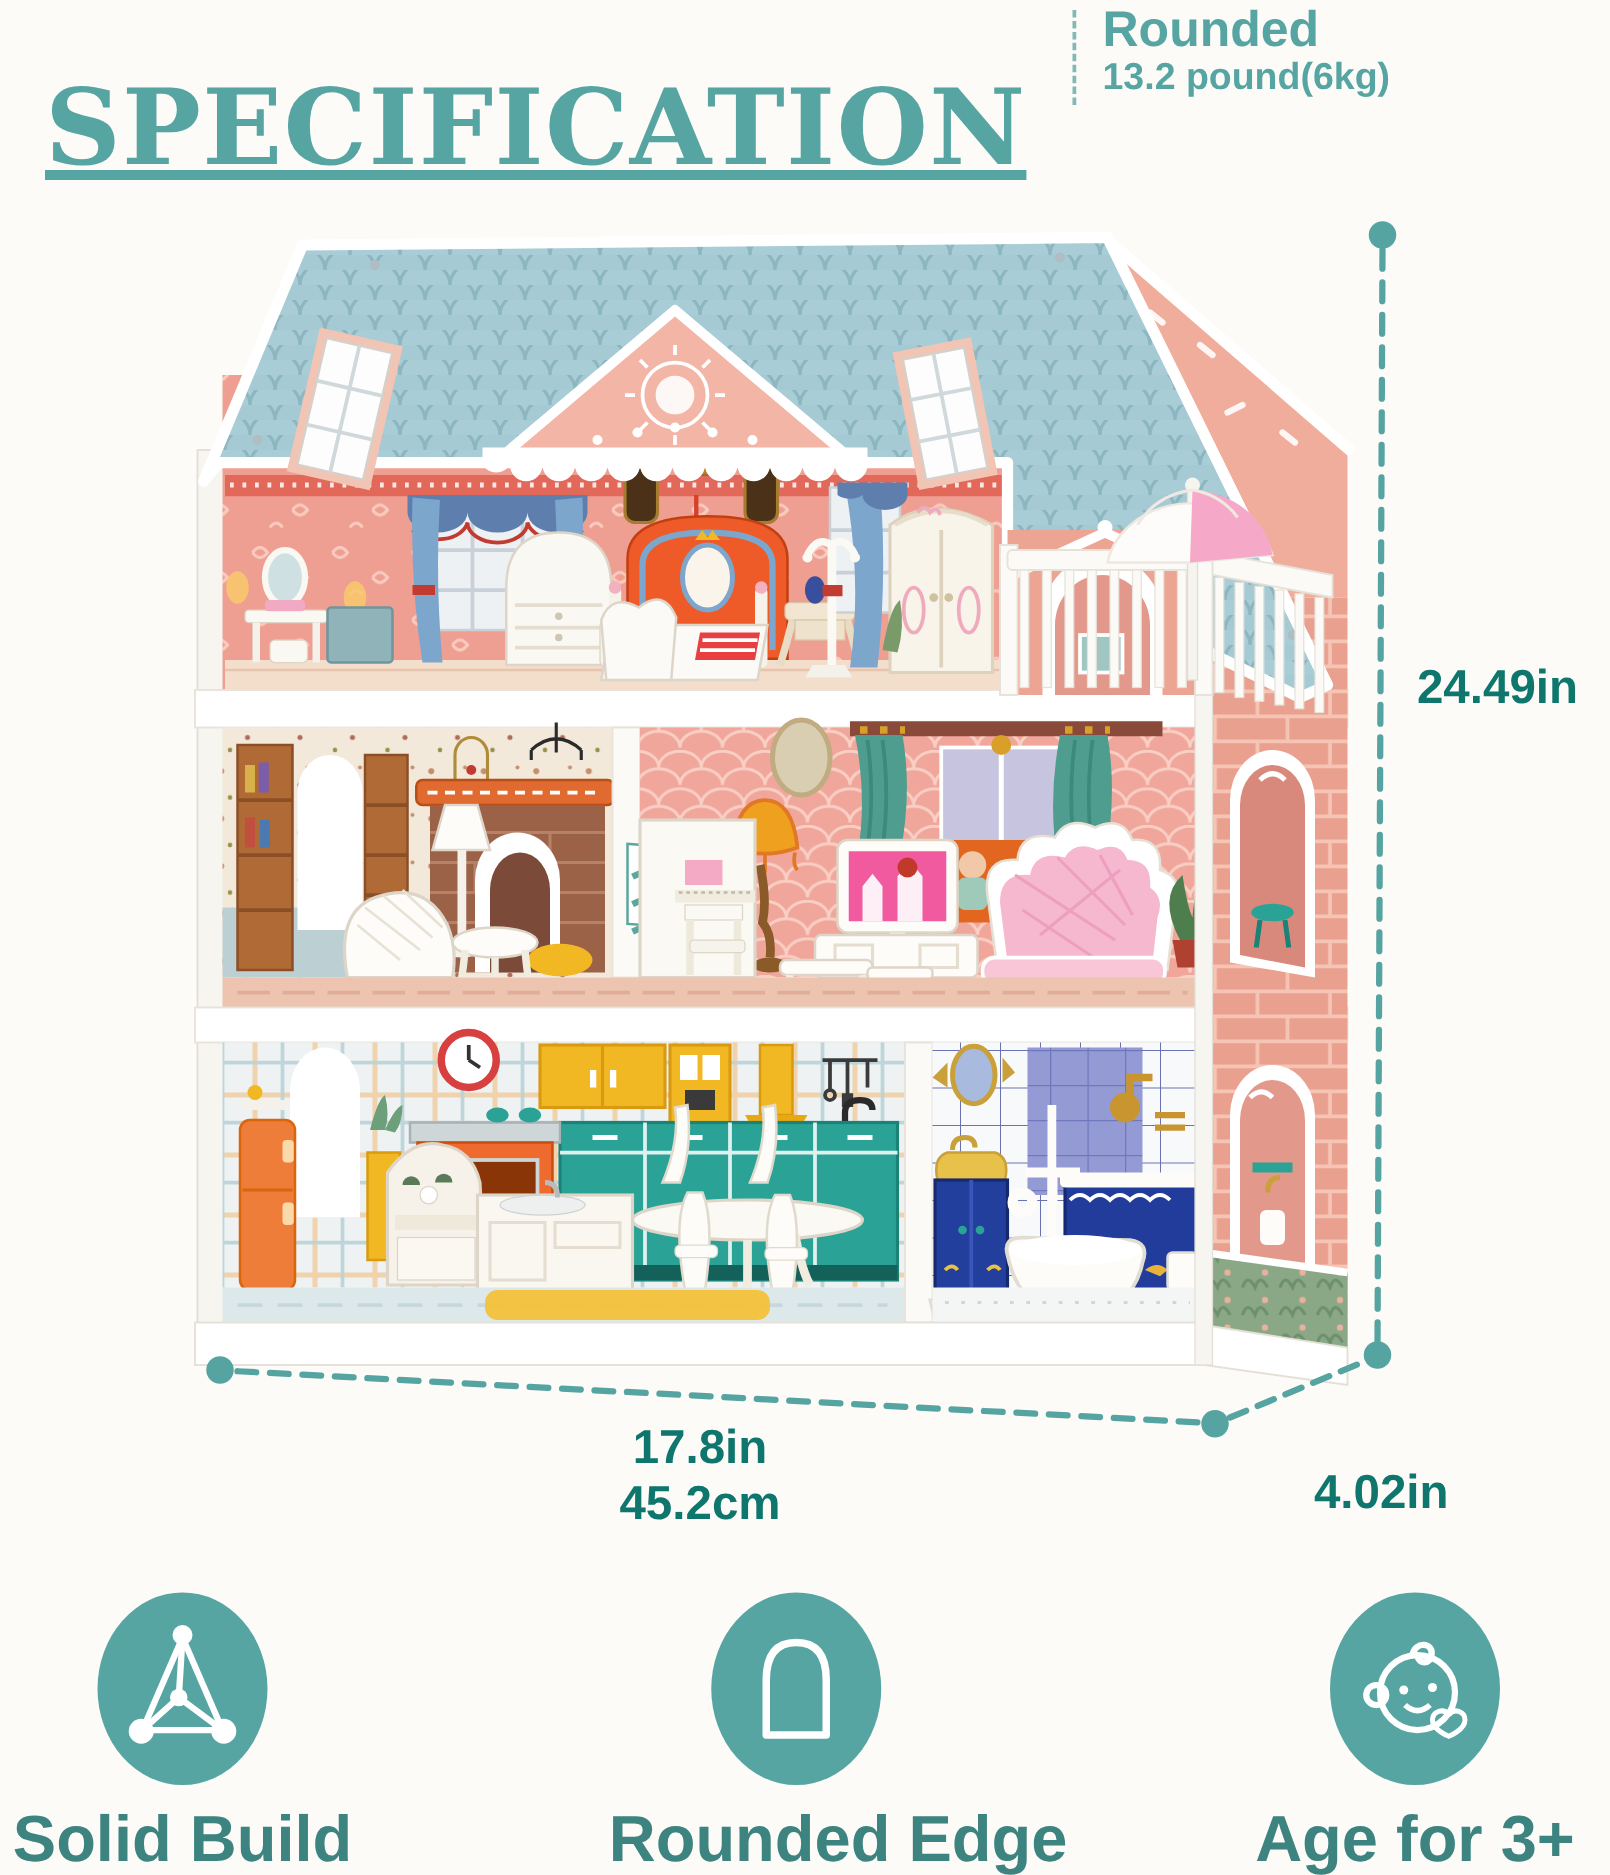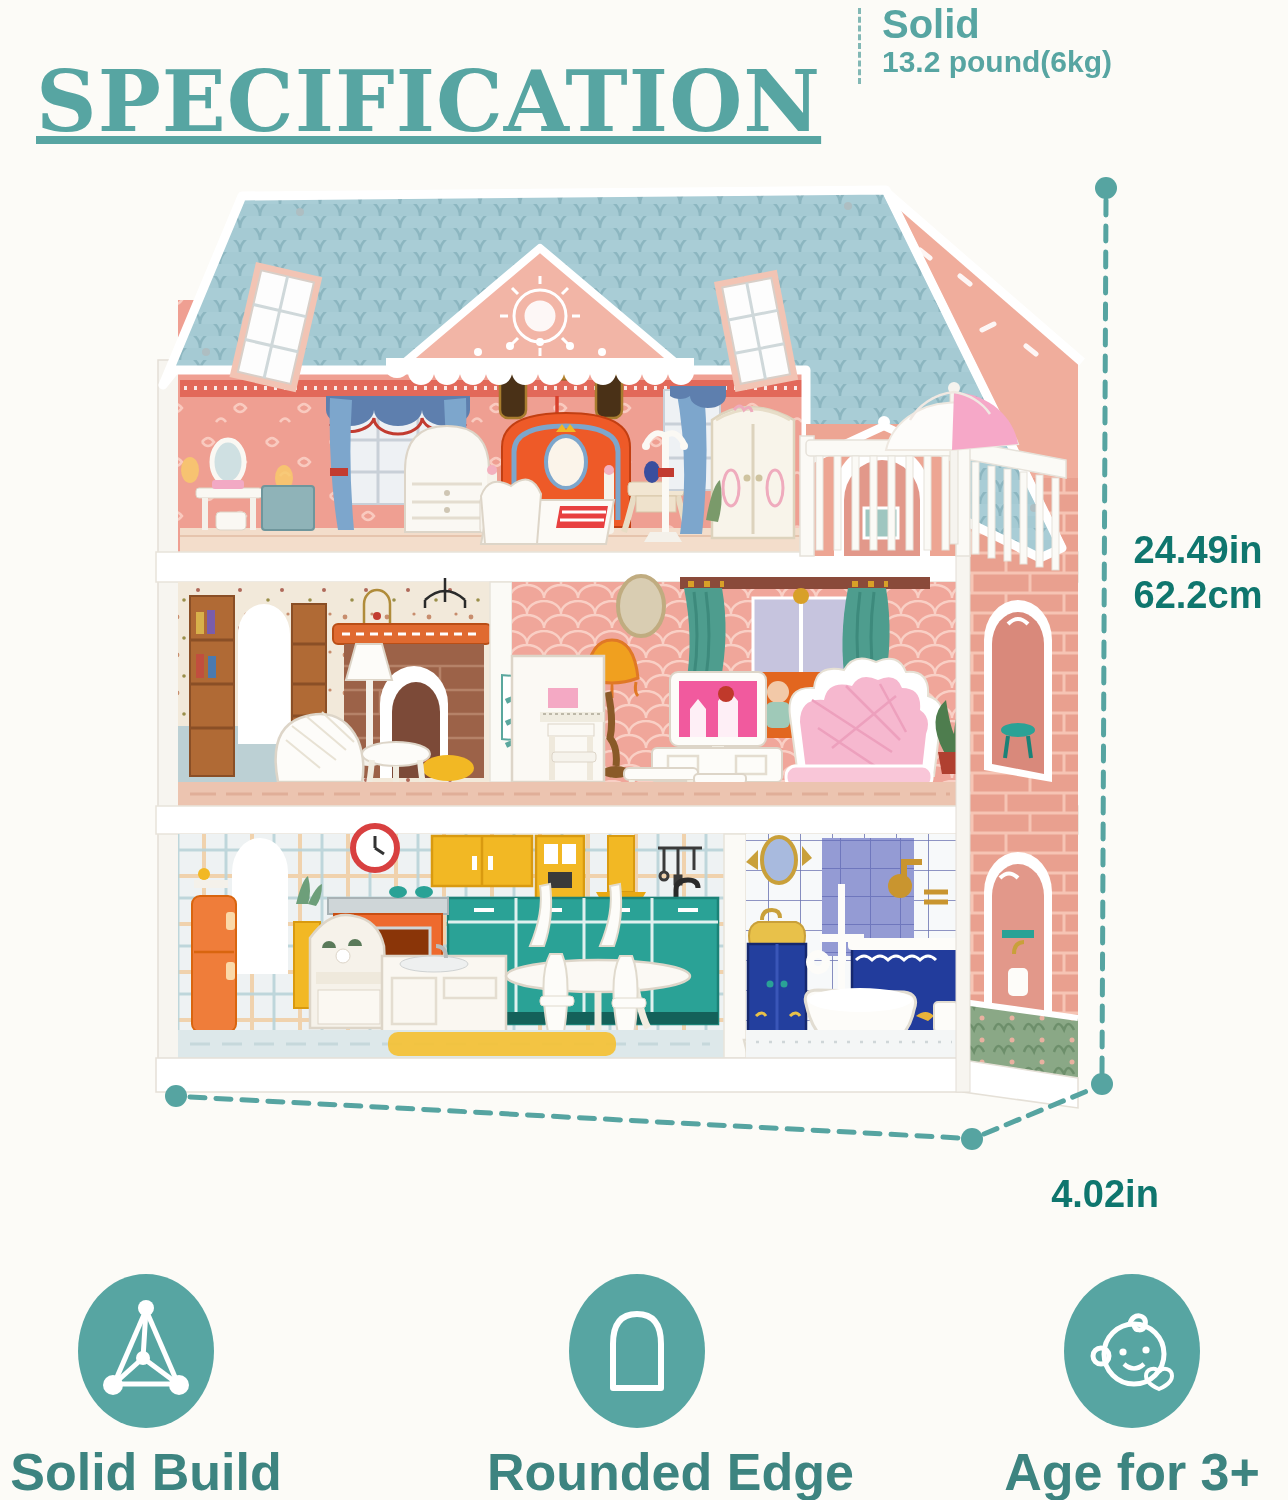--- a/index.html
+++ b/index.html
@@ -25,21 +25,21 @@
   svg{shape-rendering:auto;}
 </style>
 </head>
 <body>
 
 <div class="page">
 
   <h1 class="title">SPECIFICATION</h1>
   <div class="hdr-divider"></div>
   <div class="weight">
-    <div class="wl">Solid</div>
+    <div class="wl">Rounded</div>
     <div class="wv">13.2 pound(6kg)</div>
   </div>
 
   <svg width="1288" height="1500" viewBox="0 0 1288 1500" style="position:absolute;left:0;top:0;">
     <defs>
       <pattern id="scallop" width="40" height="24" patternUnits="userSpaceOnUse">
         <rect width="40" height="24" fill="#a9cdd6"></rect>
         <path d="M-20,24 a20,18 0 0 1 40,0 M20,24 a20,18 0 0 1 40,0" fill="#a5cad3" stroke="#8cb6c0" stroke-width="2.5"></path>
         <path d="M0,12 a20,18 0 0 1 40,0" fill="#a9cdd6" stroke="#8cb6c0" stroke-width="2.5"></path>
       </pattern>
@@ -592,21 +592,24 @@
       <circle cx="1102" cy="1084" r="11" fill="#56a4a1" stroke="none"></circle>
       <line x1="190" y1="1097" x2="960" y2="1138" stroke-dasharray="15 11"></line>
       <circle cx="176" cy="1096" r="11" fill="#56a4a1" stroke="none"></circle>
       <circle cx="972" cy="1139" r="11" fill="#56a4a1" stroke="none"></circle>
       <line x1="984" y1="1134" x2="1092" y2="1089" stroke-dasharray="14 10"></line>
     </g>
   </svg>
 
   <div class="dim dim-height">
     <span>24.49in</span>
-    <span>62.2cm</span>
+  </div>
+  <div class="dim dim-width">
+    <span>17.8in</span>
+    <span>45.2cm</span>
   </div>
   <div class="dim dim-depth">
     <span>4.02in</span>
   </div>
 
   <div class="feature" id="f1">
     <svg width="140" height="158" viewBox="0 0 140 158">
       <ellipse cx="70" cy="79" rx="68" ry="77" fill="#57a5a2"></ellipse>
       <g stroke="#fff" stroke-width="5">
         <line x1="70" y1="38" x2="38" y2="112"></line>

